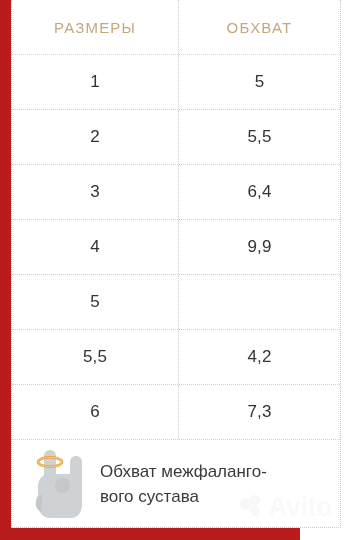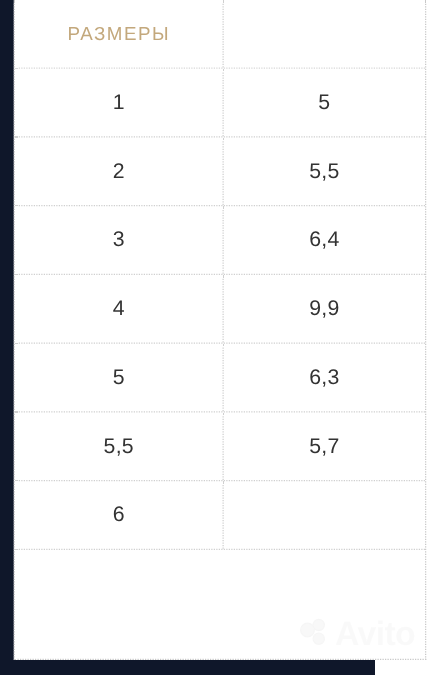--- a/index.html
+++ b/index.html
@@ -12,21 +12,21 @@
     height: 540px;
     overflow: hidden;
     font-family: "Liberation Sans", sans-serif;
     -webkit-font-smoothing: antialiased;
   }
 
   #chart-root {
     position: relative;
     width: 300px;
     height: 540px;
-    background: #0f172a;
+    background: #b91c1c;
   }
 
   
   .size-table {
     position: absolute;
     left: 11px;
     top: 0px;
     width: 330px;
     height: 528px;
     border-left: 1px dotted #c8c8c8;
@@ -146,20 +146,21 @@
 </head>
 <body>
 
 <div id="chart-root">
 
   <div class="size-table">
     <div class="table-grid">
 
       <div class="row header-row">
         <div class="cell col-left header-cell">РАЗМЕРЫ</div>
+        <div class="cell header-cell">ОБХВАТ</div>
       </div>
 
       <div class="row">
         <div class="cell col-left">1</div>
         <div class="cell">5</div>
       </div>
 
       <div class="row">
         <div class="cell col-left">2</div>
         <div class="cell">5,5</div>
@@ -170,34 +171,57 @@
         <div class="cell">6,4</div>
       </div>
 
       <div class="row">
         <div class="cell col-left">4</div>
         <div class="cell">9,9</div>
       </div>
 
       <div class="row">
         <div class="cell col-left">5</div>
-        <div class="cell">6,3</div>
       </div>
 
       <div class="row">
         <div class="cell col-left">5,5</div>
-        <div class="cell">5,7</div>
+        <div class="cell">4,2</div>
       </div>
 
       <div class="row">
         <div class="cell col-left">6</div>
+        <div class="cell">7,3</div>
       </div>
 
     </div>
 
+    <div class="footer-row">
+
+      <div class="hand-icon">
+        <svg width="72" height="80" viewBox="0 0 72 80" xmlns="http://www.w3.org/2000/svg">
+
+          <path d="M14 42 C14 34, 20 30, 26 30 L46 30 C53 30, 58 35, 58 43 L58 60
+                   C58 68, 54 74, 47 74 L26 74 C19 74, 14 68, 14 60 Z" fill="#cfd2d4"></path>
+
+          <path d="M20 12 C20 8, 23 6, 26 6 C29 6, 32 8, 32 12 L32 44 L20 44 Z" fill="#cfd2d4"></path>
+
+          <path d="M46 18 C46 14, 49 12, 52 12 C55 12, 58 14, 58 18 L58 46 L46 46 Z" fill="#cfd2d4"></path>
+
+          <path d="M33 36 C38 32, 45 34, 46 40 C47 46, 42 50, 36 49 C31 48, 29 40, 33 36 Z" fill="#c4c8ca"></path>
+
+          <path d="M14 52 C11 55, 11 62, 14 66 L18 68 L18 50 Z" fill="#c4c8ca"></path>
+
+          <ellipse cx="26" cy="18" rx="12" ry="4.6" fill="none" stroke="#e8a33d" stroke-width="2.6"></ellipse>
+          <ellipse cx="26" cy="18" rx="12" ry="4.6" fill="none" stroke="#f4cf9a" stroke-width="0.9"></ellipse>
+        </svg>
+      </div>
+
+      <div class="caption-text">Обхват межфаланго-вого сустава</div>
+    </div>
 
     <div class="watermark">
       <div class="wm-dots">
         <span class="wm-dot d1"></span>
         <span class="wm-dot d2"></span>
         <span class="wm-dot d3"></span>
       </div>
       <div class="wm-text">Avito</div>
     </div>
 

